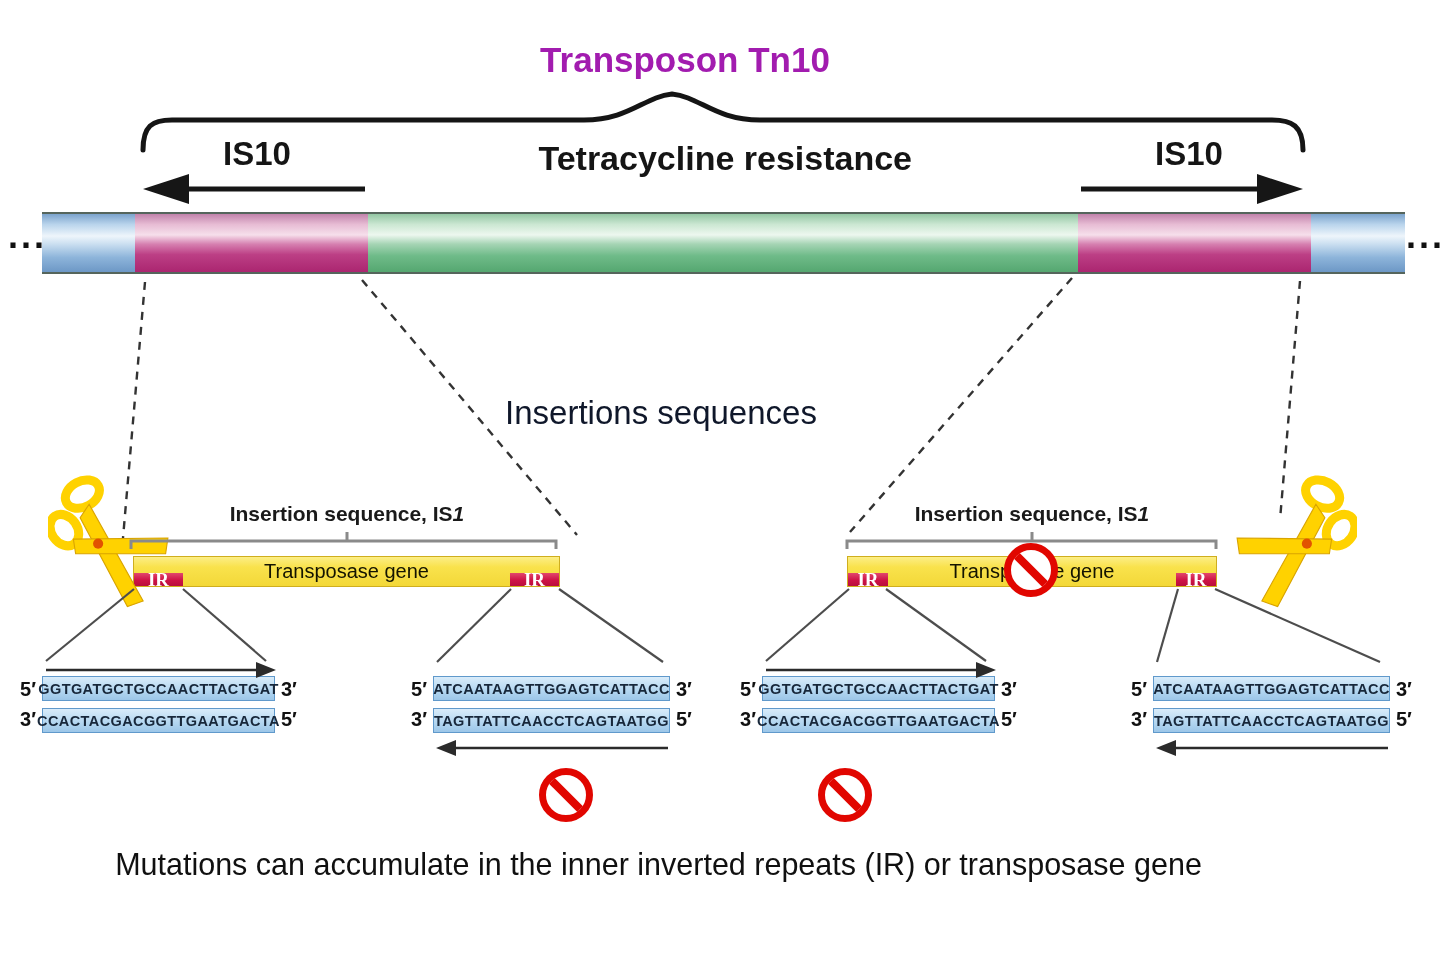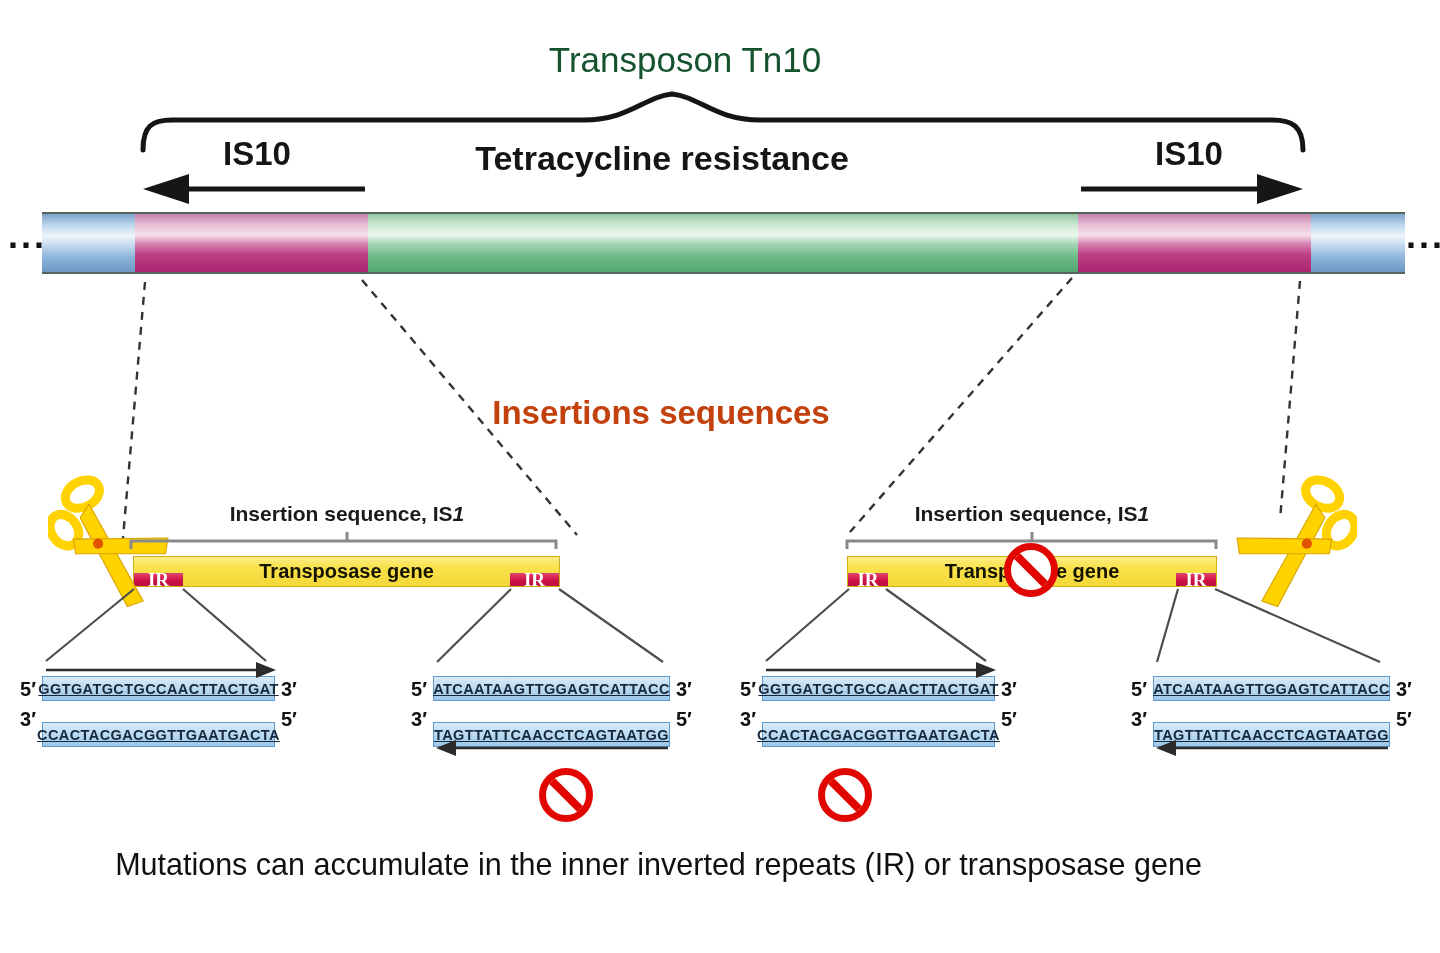--- a/index.html
+++ b/index.html
@@ -3,66 +3,66 @@
 <meta charset="utf-8">
 <style>
   html,body{margin:0;padding:0;background:#fff;}
   .stage{position:relative;width:1440px;height:953px;background:#ffffff;
          font-family:"Liberation Sans",sans-serif;overflow:hidden;}
   .abs{position:absolute;}
   .ctr{text-align:center;}
 
   
   .title{left:54px;top:8px;font-size:39px;color:#2b2bd6;}
-  .transposon{left:485px;top:40px;width:400px;font-size:35px;font-weight:normal;color:#14532d;}
+  .transposon{left:485px;top:40px;width:400px;font-size:35px;font-weight:bold;color:#a21caf;}
   .is10-left{left:157px;top:135px;width:200px;font-size:33px;font-weight:bold;color:#151515;}
   .is10-right{left:1089px;top:135px;width:200px;font-size:33px;font-weight:bold;color:#151515;}
-  .tet{left:412px;top:139px;width:500px;font-size:34px;font-weight:bold;color:#151515;}
+  .tet{left:412px;top:139px;width:500px;font-size:34px;font-weight:bold;color:#151515;text-align:right;}
   .dots{font-size:36px;line-height:36px;font-weight:bold;letter-spacing:3px;color:#111;}
   .dots-l{left:8px;top:218px;}
   .dots-r{left:1406px;top:218px;}
 
   
   .dna-bar{left:42px;top:212px;width:1363px;height:58px;display:flex;
            border-top:2px solid #55655c;border-bottom:2px solid #55655c;}
   .seg{height:100%;}
   .seg-blue{background:linear-gradient(180deg,#7ba3cc 0%,#b9d4ec 18%,#eef5fb 38%,#cfe2f2 50%,#8db4da 75%,#6d98c6 100%);}
   .seg-magenta{background:linear-gradient(180deg,#c183ab 0%,#e7bcd4 18%,#f6dfeb 36%,#d680b0 52%,#bc3f85 70%,#ab2670 100%);}
   .seg-green{background:linear-gradient(180deg,#93c6a3 0%,#cbe7d2 18%,#edf7ef 36%,#a5d4b4 52%,#6fbb89 72%,#55a770 100%);}
   .w1{width:93px;}.w2{width:233px;}.w3{width:710px;}.w4{width:233px;}.w5{width:94px;}
 
   
   .mid-heading{left:401px;top:389px;width:520px;font-size:33px;line-height:47px;
-               font-weight:bold;color:#c2410c;}
+               font-weight:normal;color:#0f172a;}
 
   
   .is1-label{top:502px;width:290px;font-size:21px;font-weight:bold;color:#1a1a1a;}
   .is1-label-l{left:202px;}
   .is1-label-r{left:887px;}
   .is1-bar{top:556px;height:31px;display:flex;
            background:linear-gradient(180deg,#fcee86 0%,#f9e24c 35%,#f3d838 100%);
            border:1px solid #cfae1e;box-sizing:border-box;}
   .is1-bar-l{left:133px;width:427px;}
   .is1-bar-r{left:847px;width:370px;}
   .ir{background:linear-gradient(180deg,#e2476d 0%,#ce1345 55%,#b90e3c 100%);
       color:#fff;font-family:"Liberation Serif",serif;font-weight:bold;font-size:19px;
       display:flex;align-items:center;justify-content:center;flex:0 0 auto;margin-top:16px;}
   .ir-w{width:49px;} .ir-wn{width:40px;}
   .gene{flex:1;display:flex;align-items:center;justify-content:center;
-        font-size:20px;font-weight:bold;color:#141400;}
+        font-size:20px;font-weight:normal;color:#141400;}
 
   
   .seq-group{position:absolute;top:676px;}
   .g1{left:42px;width:233px;} .g2{left:433px;width:237px;}
   .g3{left:762px;width:233px;} .g4{left:1153px;width:237px;}
-  .seq-row{position:relative;height:25px;margin-bottom:21px;
+  .seq-row{position:relative;height:25px;margin-bottom:7px;
            background:linear-gradient(180deg,#d9ecfa 0%,#b3d6f0 60%,#9cc6e8 100%);
            border:1.5px solid #6099cb;box-sizing:border-box;
            display:flex;align-items:center;justify-content:center;
-           font-weight:bold;font-size:14.5px;letter-spacing:0.4px;color:#17273a;text-decoration:underline;}
+           font-weight:bold;font-size:14.5px;letter-spacing:0.4px;color:#17273a;}
   .prime{position:absolute;font-size:20px;font-weight:bold;color:#111;width:32px;}
   .p-tl{left:-38px;top:2px;text-align:right;}
   .p-tr{right:-38px;top:2px;text-align:left;}
   .p-bl{left:-38px;top:32px;text-align:right;}
   .p-br{right:-38px;top:32px;text-align:left;}
 
   
   .no-sign{width:54px;height:54px;border:7.5px solid #e10600;border-radius:50%;
            background:#fff;box-sizing:border-box;}
   .no-sign::after{content:"";position:absolute;left:0;right:0;top:50%;height:8px;

